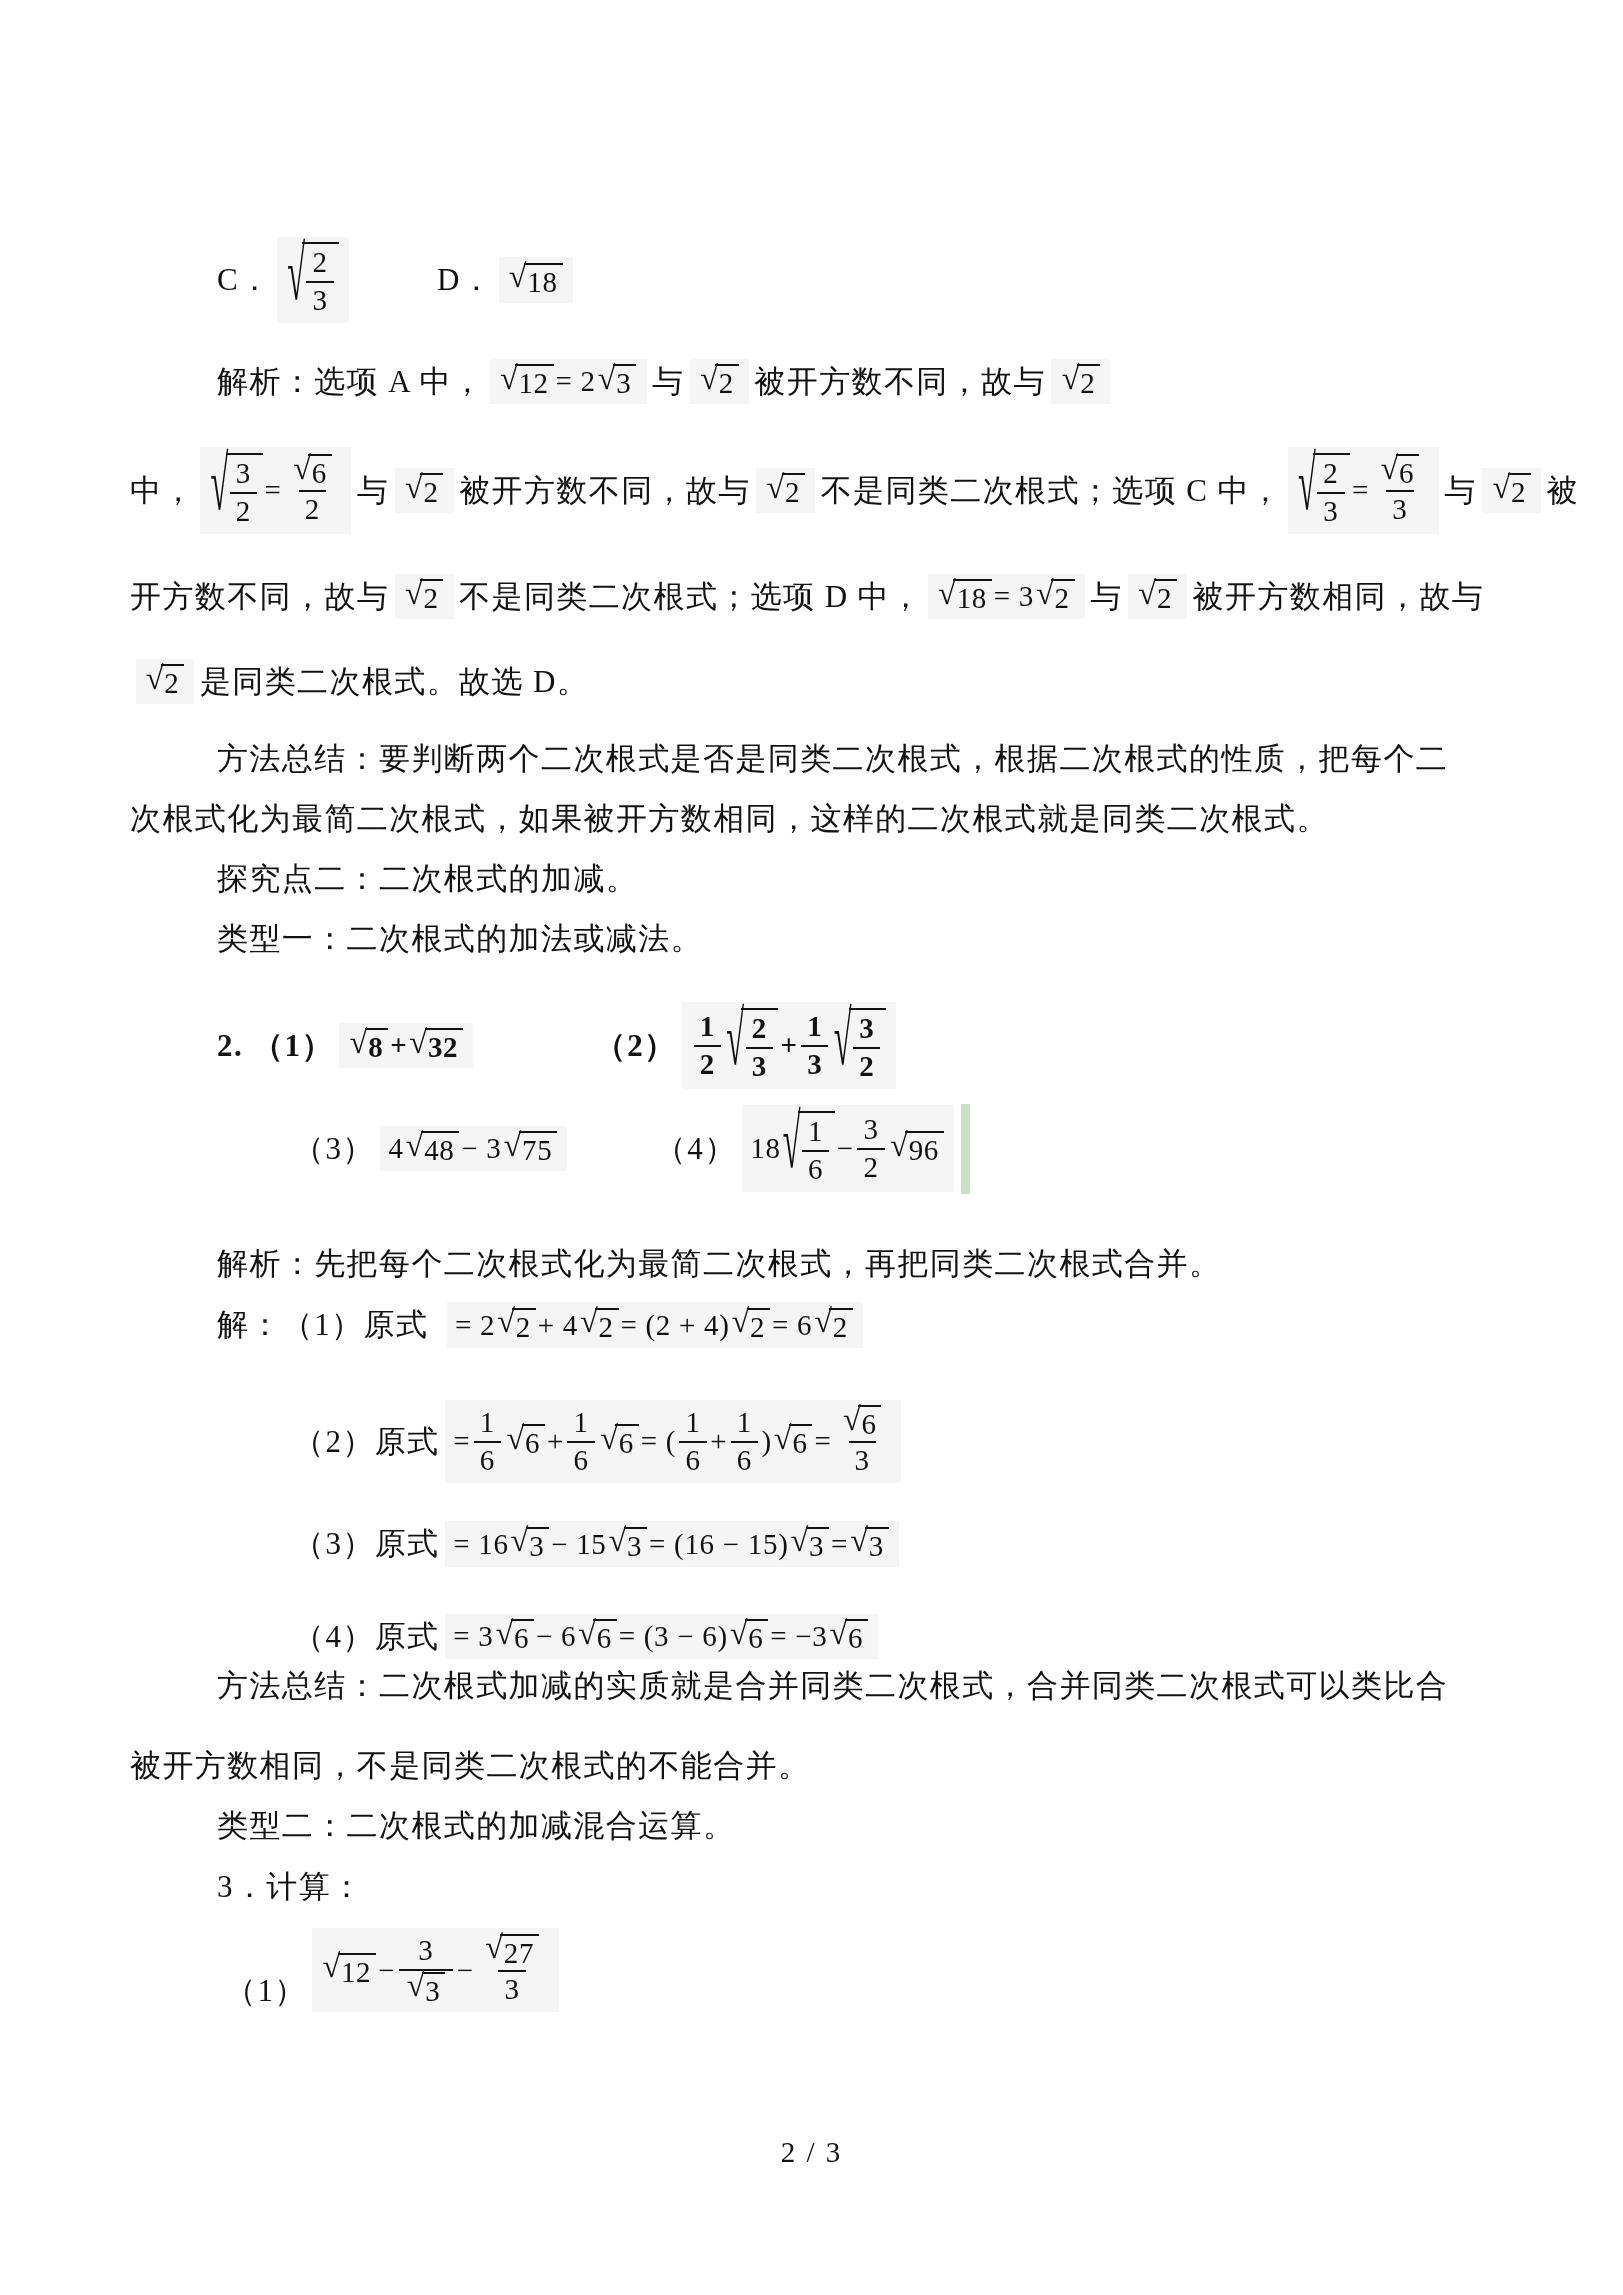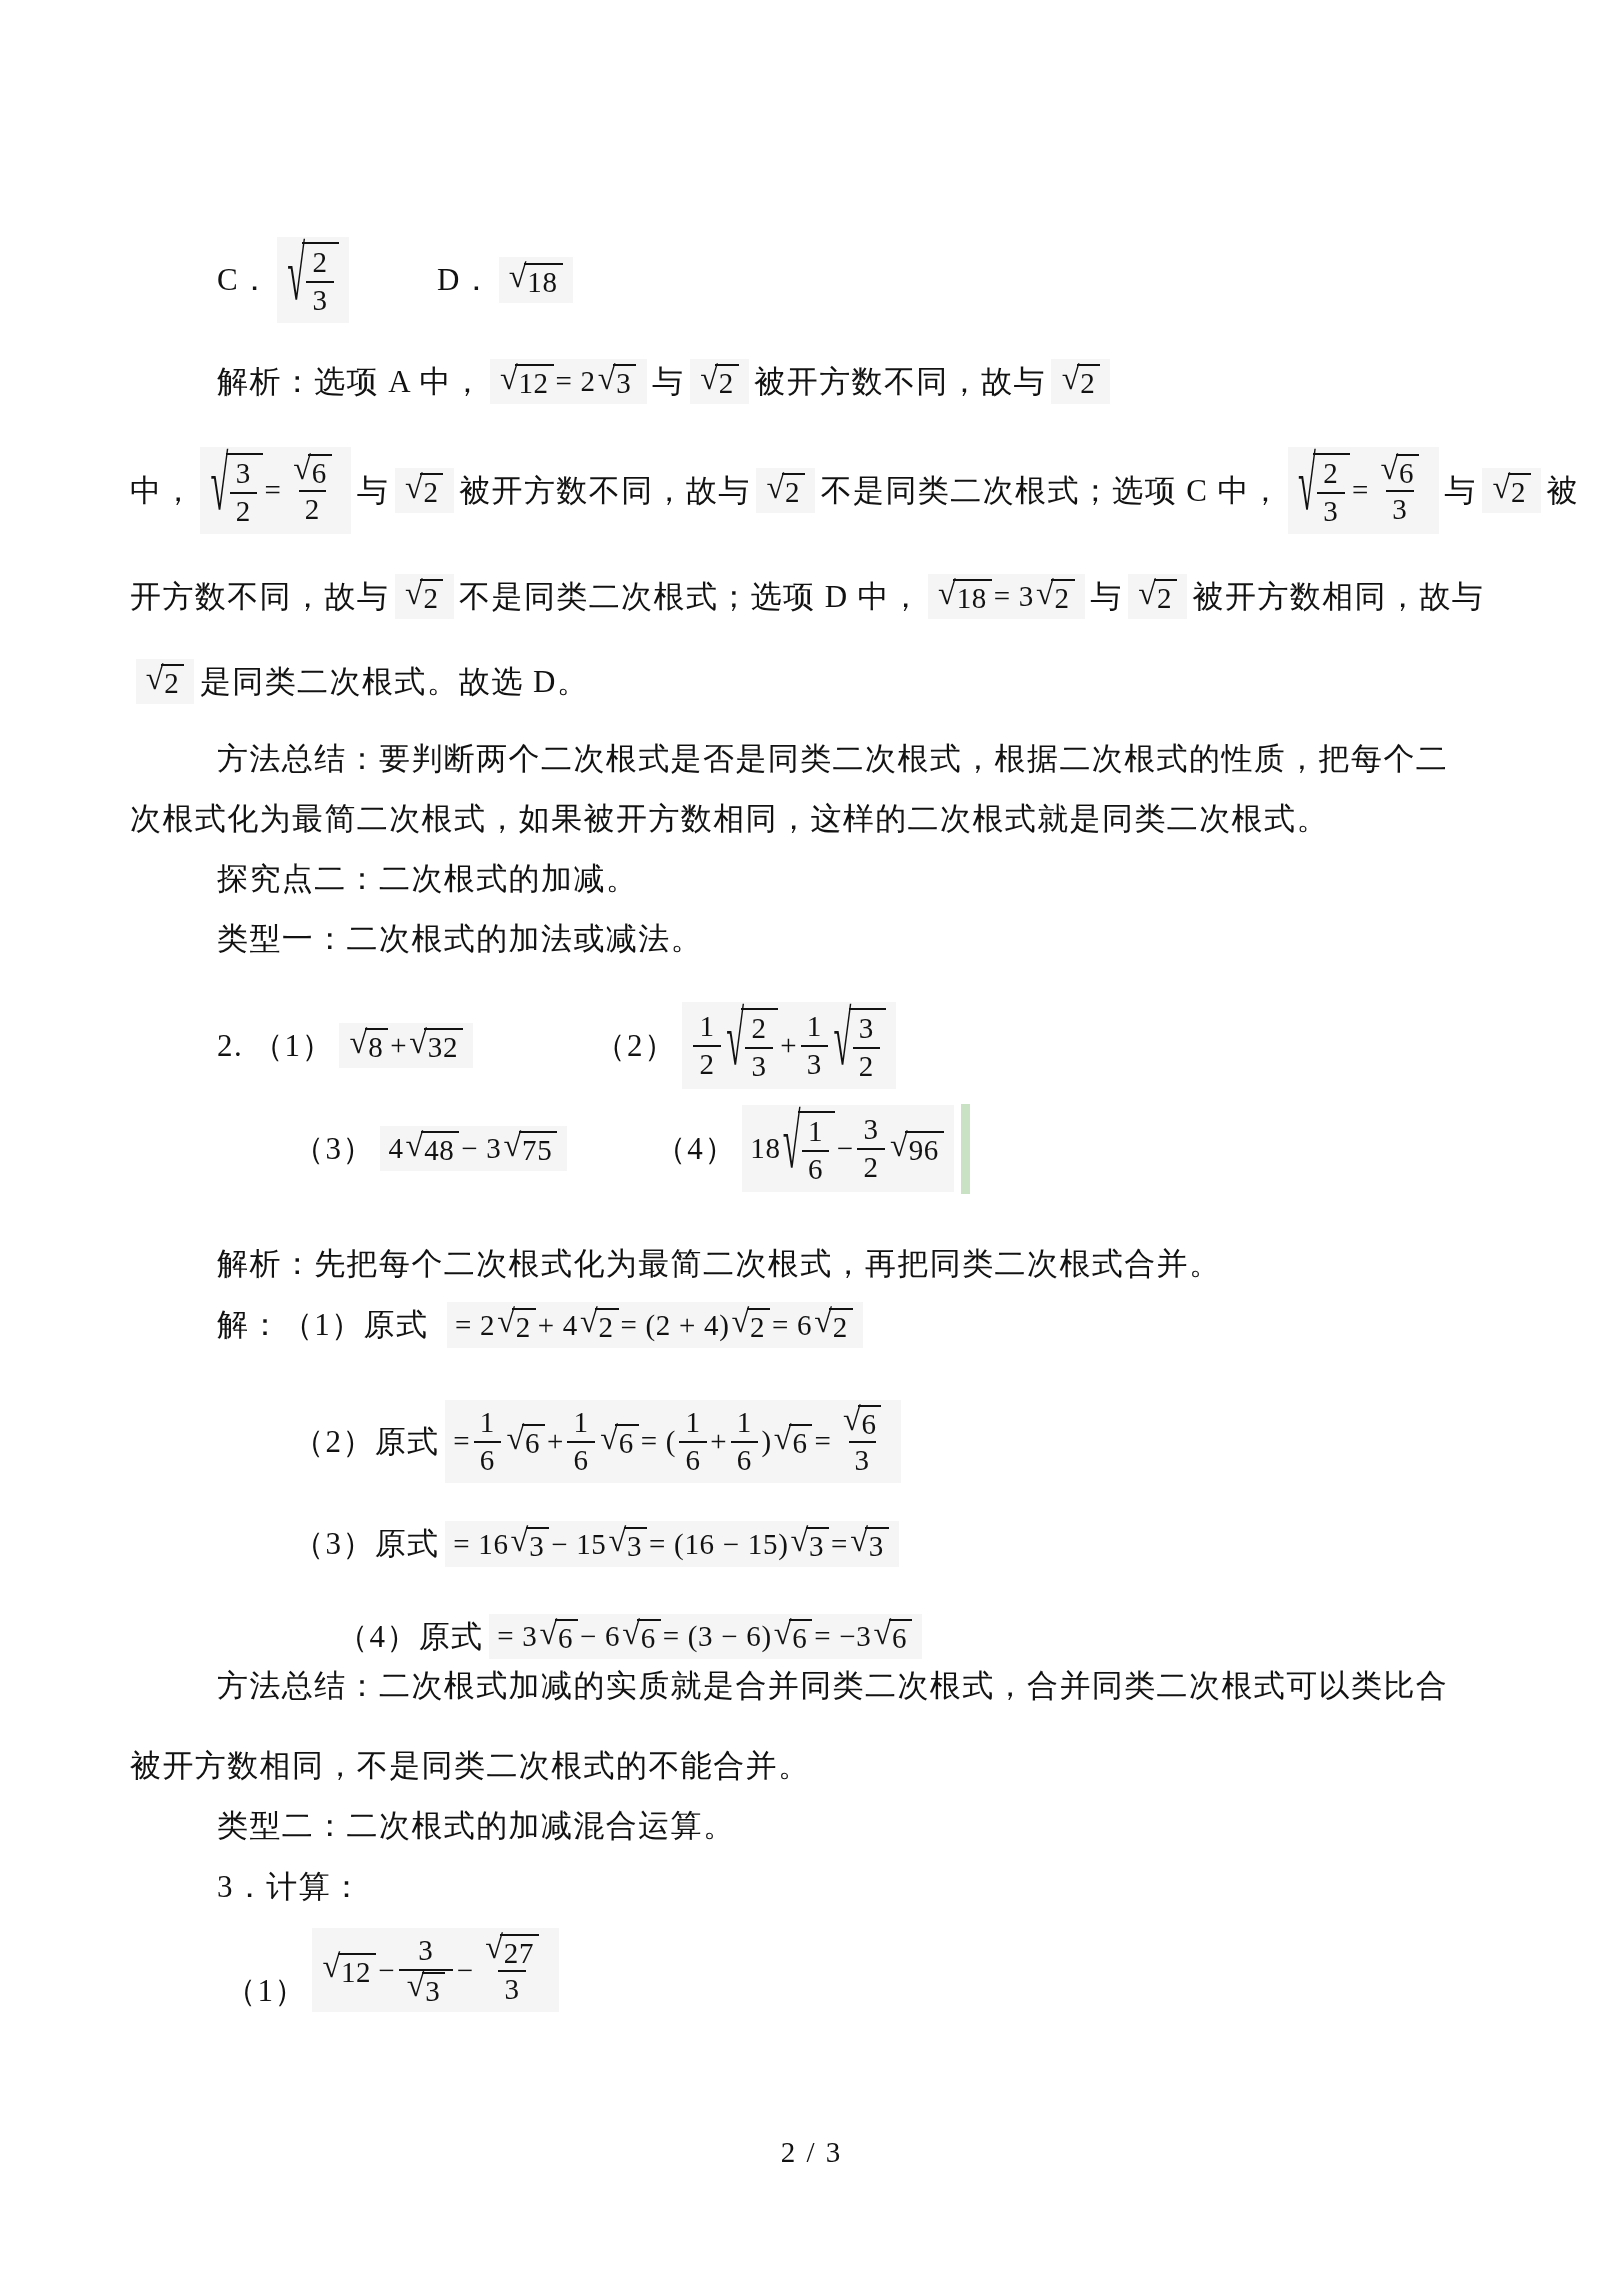--- a/index.html
+++ b/index.html
@@ -235,21 +235,21 @@
       </div>
       <div class="line" style="top: 798px; left: 130px; height: 42px;">
         <span class="tx">次根式化为最简二次根式，如果被开方数相同，这样的二次根式就是同类二次根式。</span>
       </div>
       <div class="line" style="top: 858px; left: 217px; height: 42px;">
         <span class="tx">探究点二：二次根式的加减。</span>
       </div>
       <div class="line" style="top: 918px; left: 217px; height: 42px; justify-content: flex-end;">
         <span class="tx">类型一：二次根式的加法或减法。</span>
       </div>
-      <div class="line" style="top: 974px; left: 217px; height: 143px;">
+      <div class="line" style="top: 974px; left: 217px; height: 143px; font-weight: bold;">
         <span class="tx">2. （1）</span>
         <span class="m">
           <span class="sqrt">
             <span class="sign">√</span>
             <span class="body"><span class="tx">8</span></span>
           </span>
           <span class="tx"> + </span>
           <span class="sqrt">
             <span class="sign">√</span>
             <span class="body"><span class="tx">32</span></span>
@@ -412,21 +412,21 @@
             <span class="sign">√</span>
             <span class="body"><span class="tx">3</span></span>
           </span>
           <span class="tx"> = </span>
           <span class="sqrt">
             <span class="sign">√</span>
             <span class="body"><span class="tx">3</span></span>
           </span>
         </span>
       </div>
-      <div class="line" style="top: 1601px; left: 293px; height: 71px; margin-left: 44px;">
+      <div class="line" style="top: 1601px; left: 293px; height: 71px;">
         <span class="tx">（4）原式</span>
         <span class="m">
           <span class="tx">= 3</span>
           <span class="sqrt">
             <span class="sign">√</span>
             <span class="body"><span class="tx">6</span></span>
           </span>
           <span class="tx"> − 6</span>
           <span class="sqrt">
             <span class="sign">√</span>

